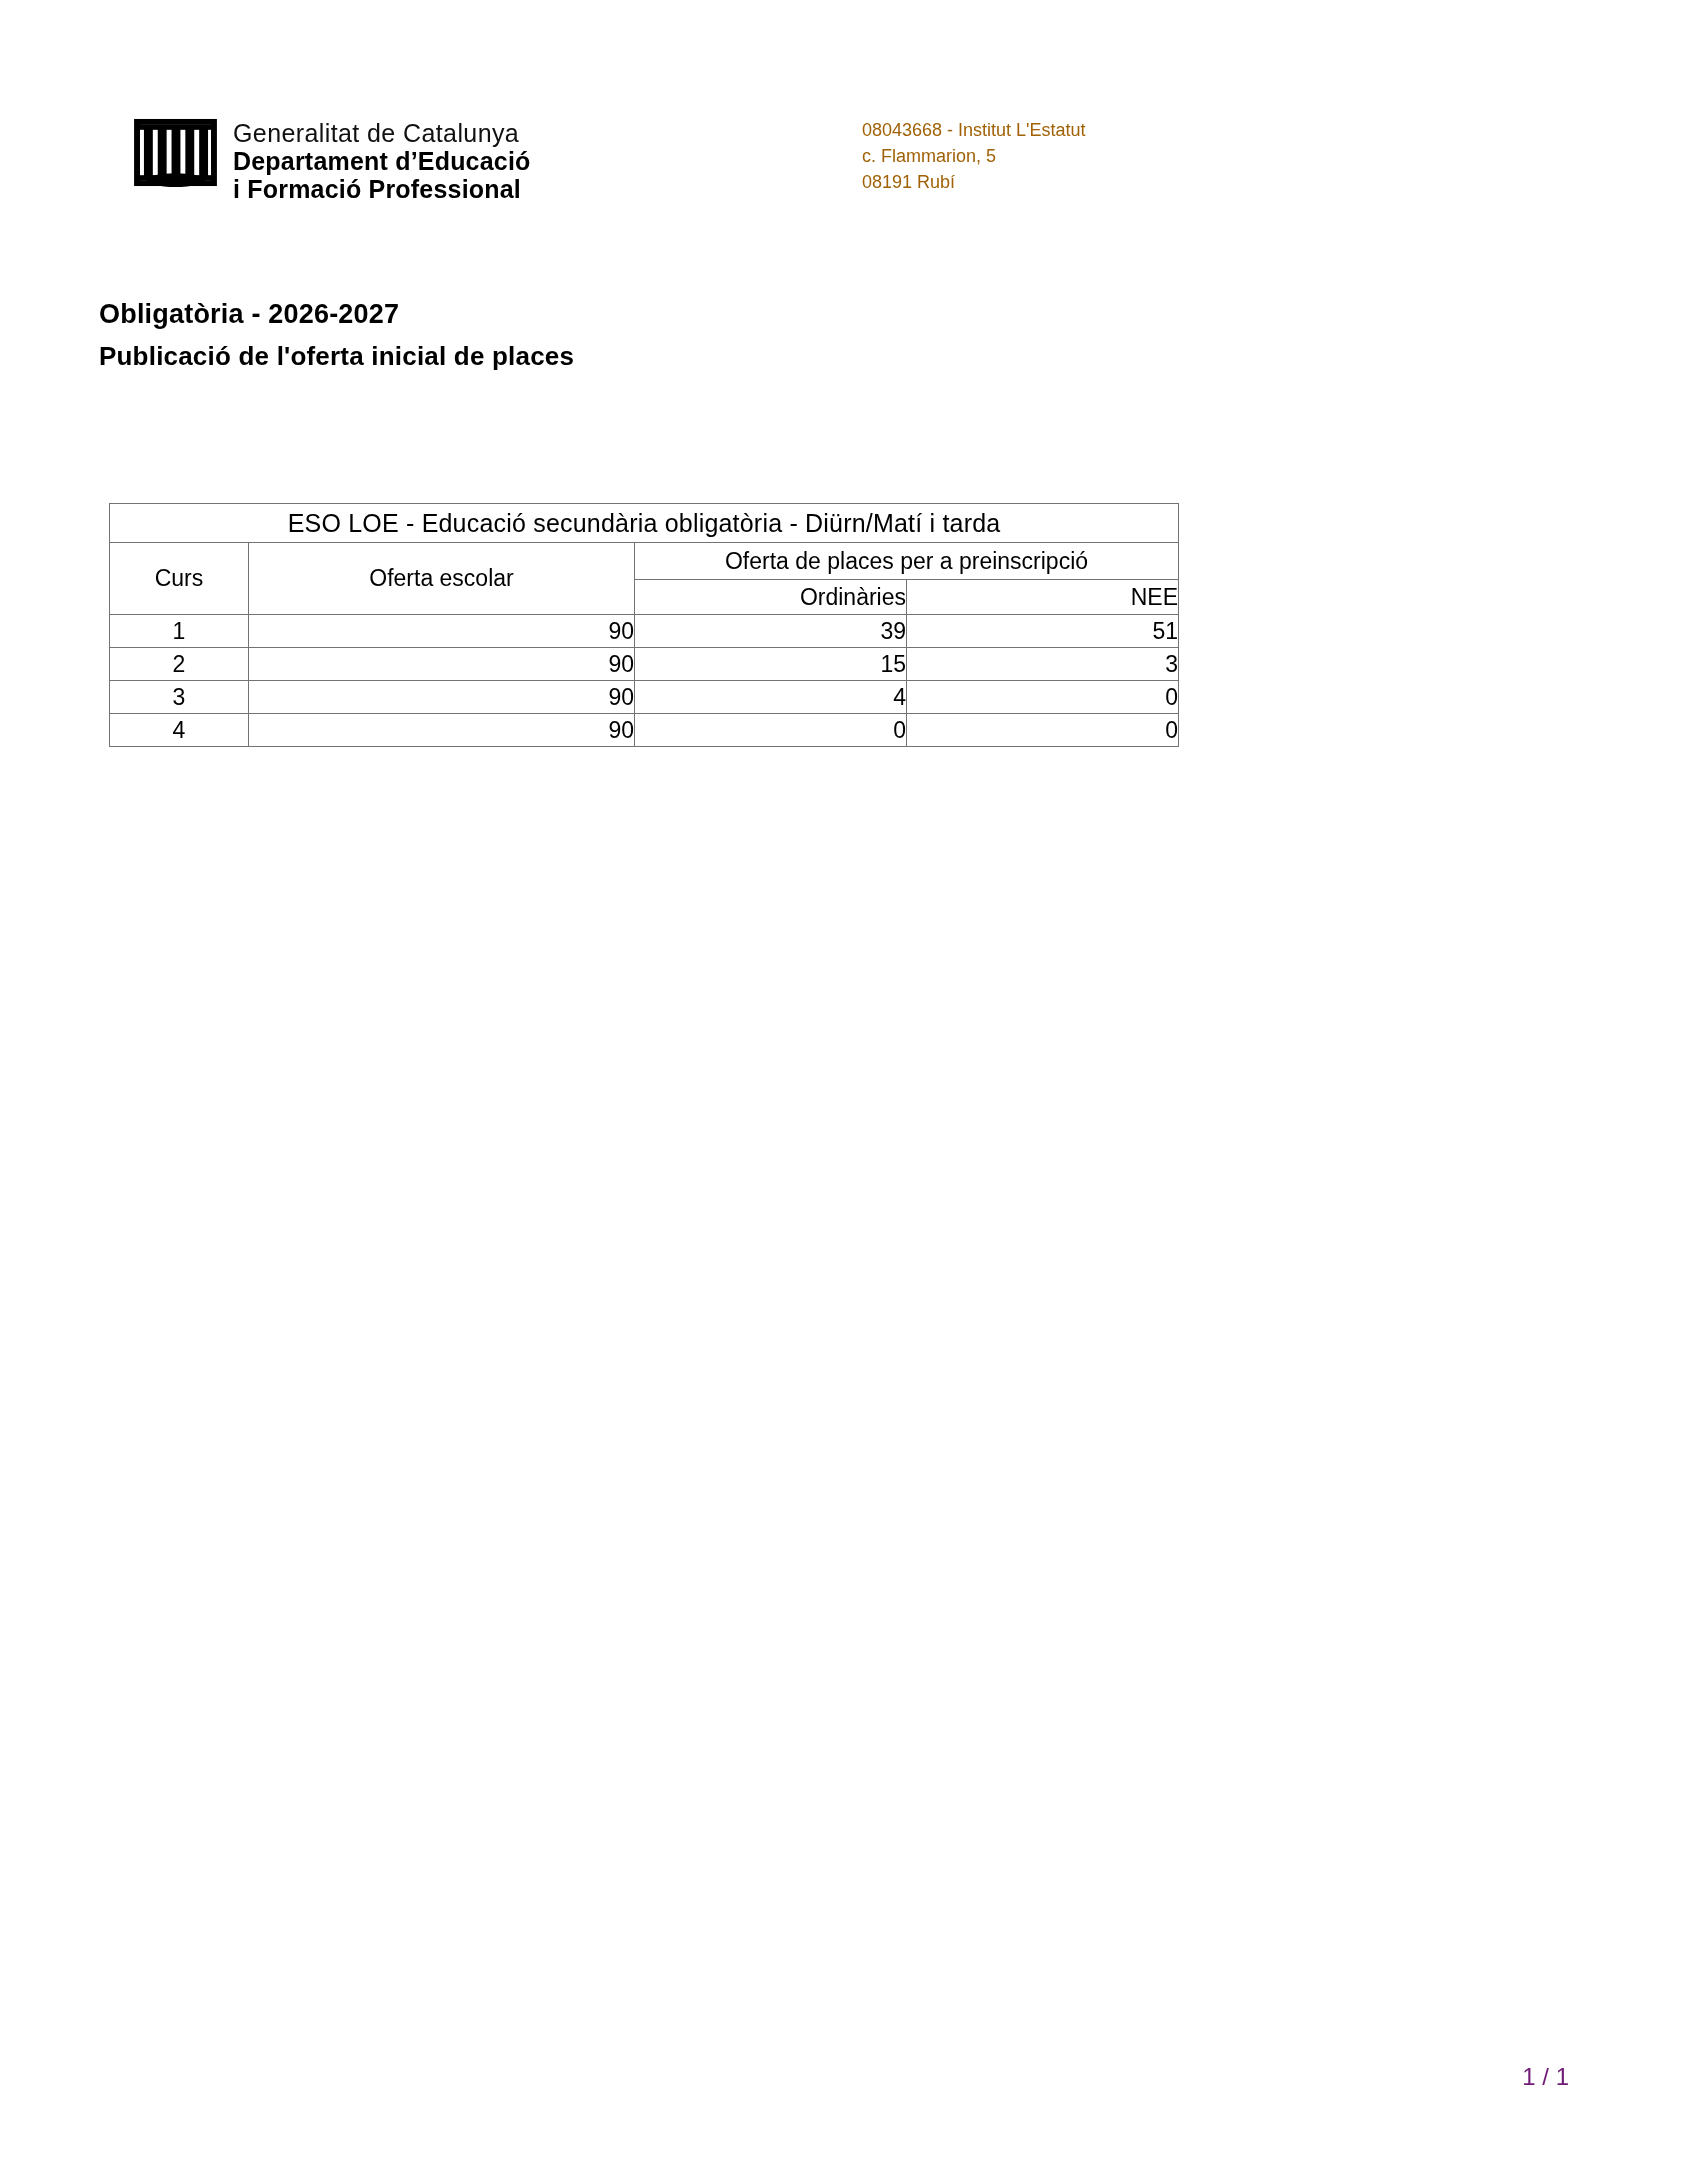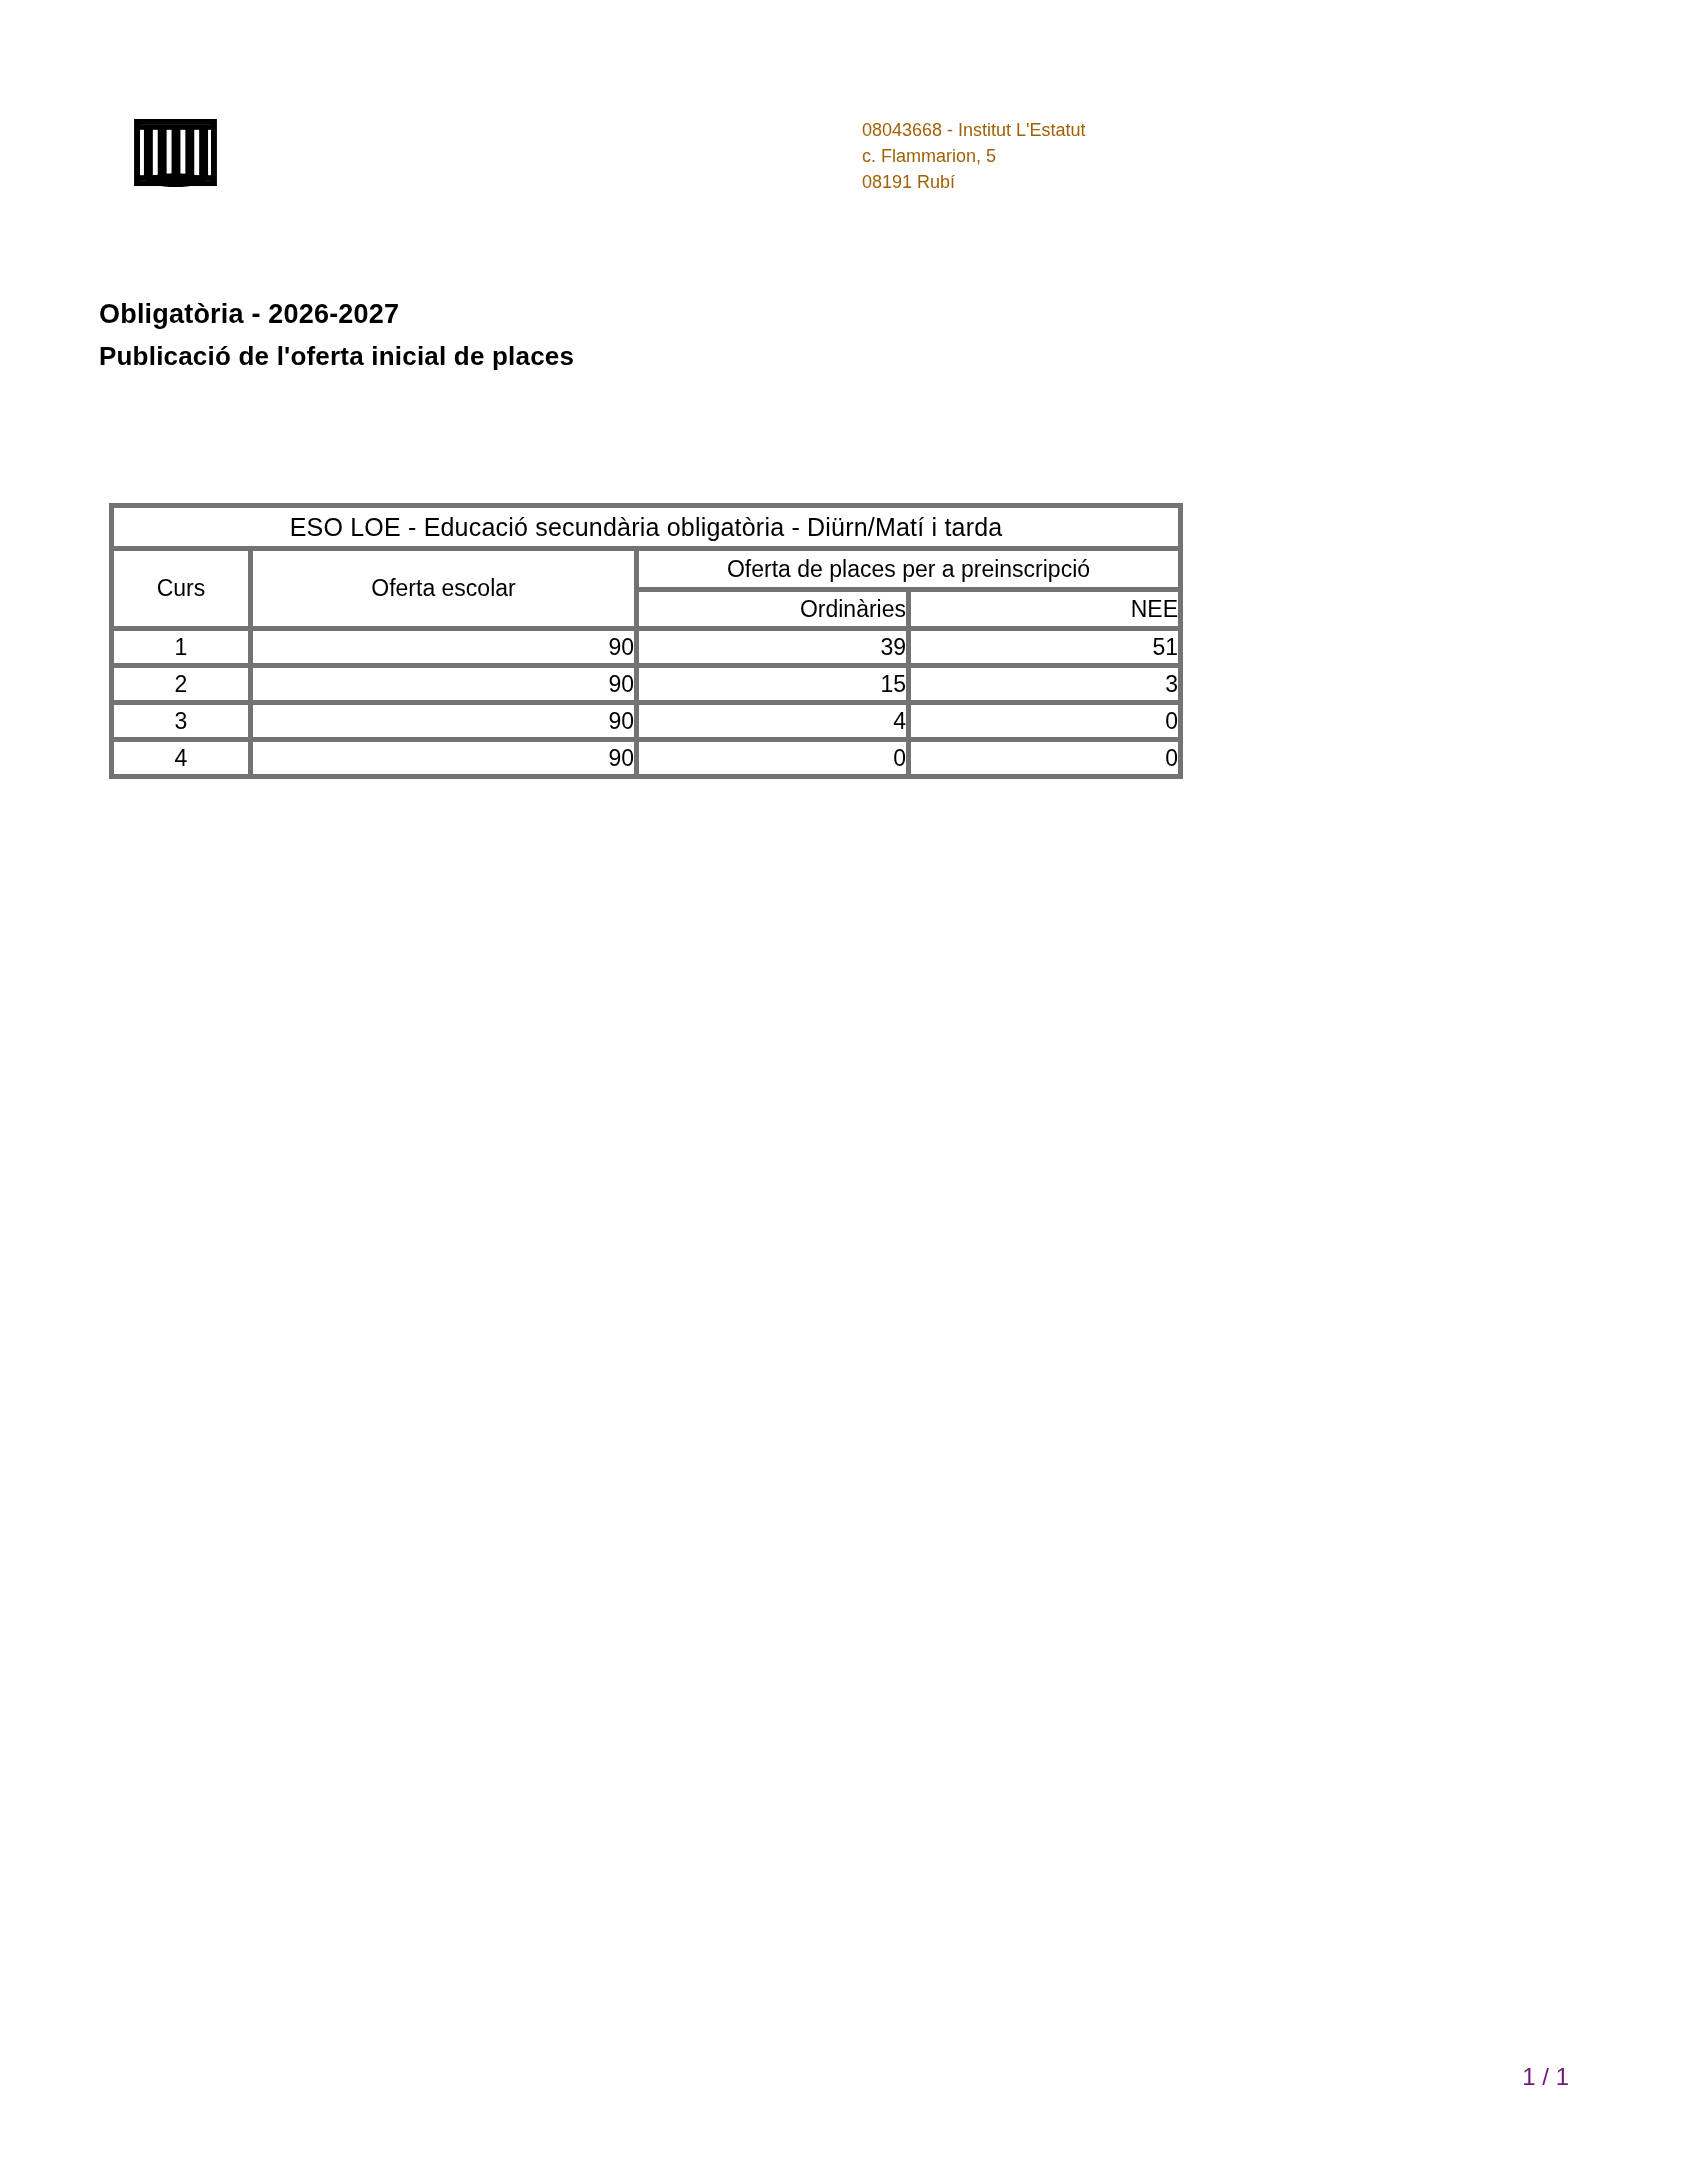--- a/index.html
+++ b/index.html
@@ -111,21 +111,21 @@
     top: 503px;
     left: 109px;
     width: 1069px;
   }
   table.offer {
     border-collapse: collapse;
     width: 1069px;
     table-layout: fixed;
   }
   table.offer td, table.offer th {
-    border: 5px solid #737373;
+    border: 1px solid #737373;
     padding: 0;
     font-weight: normal;
   }
   .t-banner {
     text-align: center;
     font-weight: bold;
     font-size: 25px;
     height: 38px;
     letter-spacing: 0.2px;
   }
@@ -179,20 +179,25 @@
         <rect x="8" y="8" width="72" height="56" fill="#fff"></rect>
         <rect x="12" y="12" width="9" height="48" fill="#000"></rect>
         <rect x="26" y="12" width="9" height="48" fill="#000"></rect>
         <rect x="40" y="12" width="9" height="48" fill="#000"></rect>
         <rect x="54" y="12" width="9" height="48" fill="#000"></rect>
         <rect x="68" y="12" width="9" height="48" fill="#000"></rect>
         <rect x="8" y="8" width="72" height="5" fill="#000"></rect>
         <rect x="8" y="59" width="72" height="5" fill="#000"></rect>
         <ellipse cx="44" cy="64" rx="30" ry="7" fill="#000"></ellipse>
       </svg>
+      <div class="logo-text">
+        <div class="logo-line1">Generalitat de Catalunya</div>
+        <div class="logo-line2">Departament d’Educació</div>
+        <div class="logo-line3">i Formació Professional</div>
+      </div>
     </div>
 
     <div class="school-block">
       <div>08043668 - Institut L'Estatut</div>
       <div>c. Flammarion, 5</div>
       <div>08191 Rubí</div>
     </div>
 
   </div>
 

